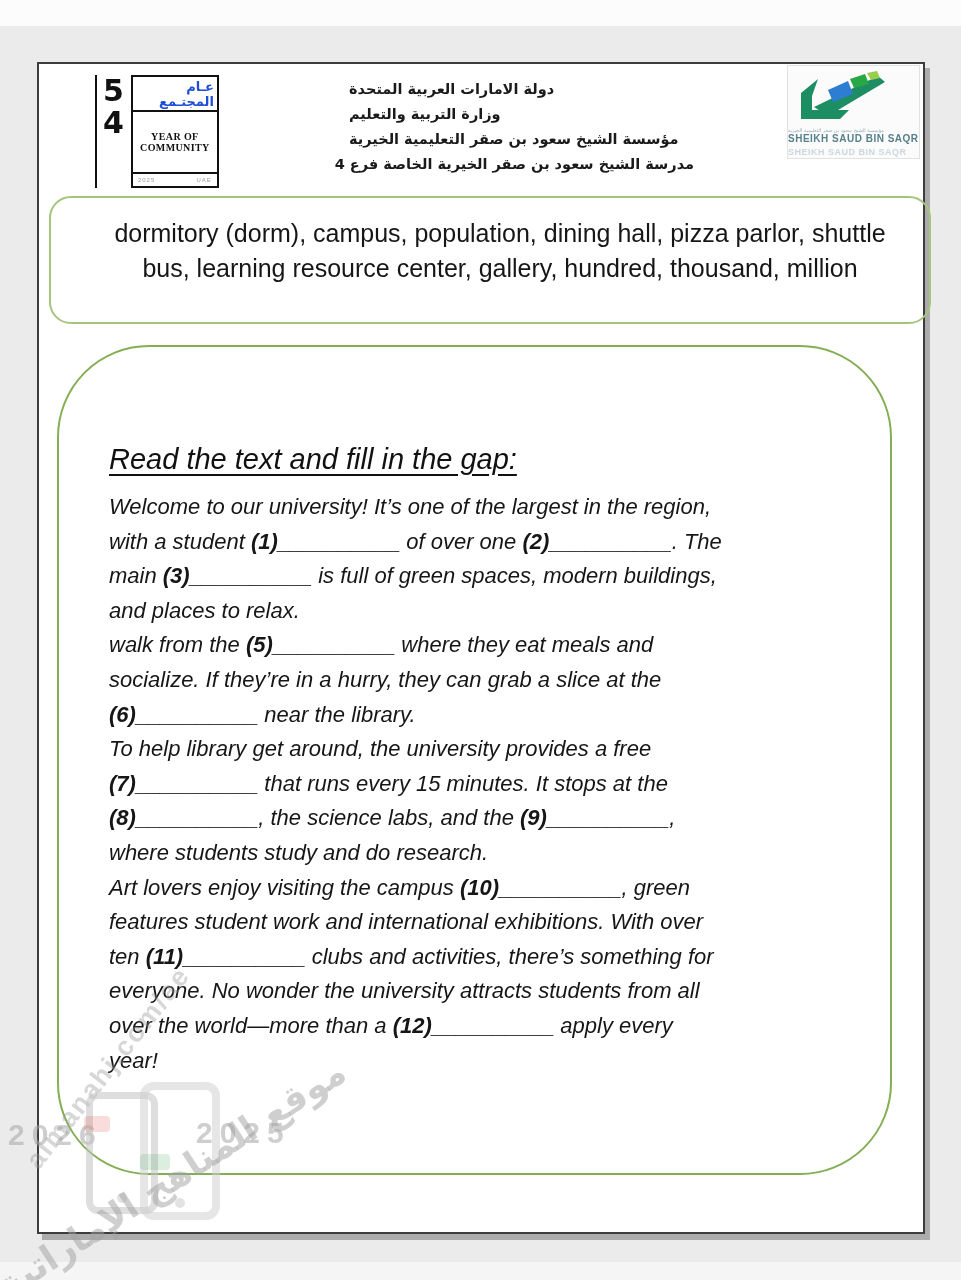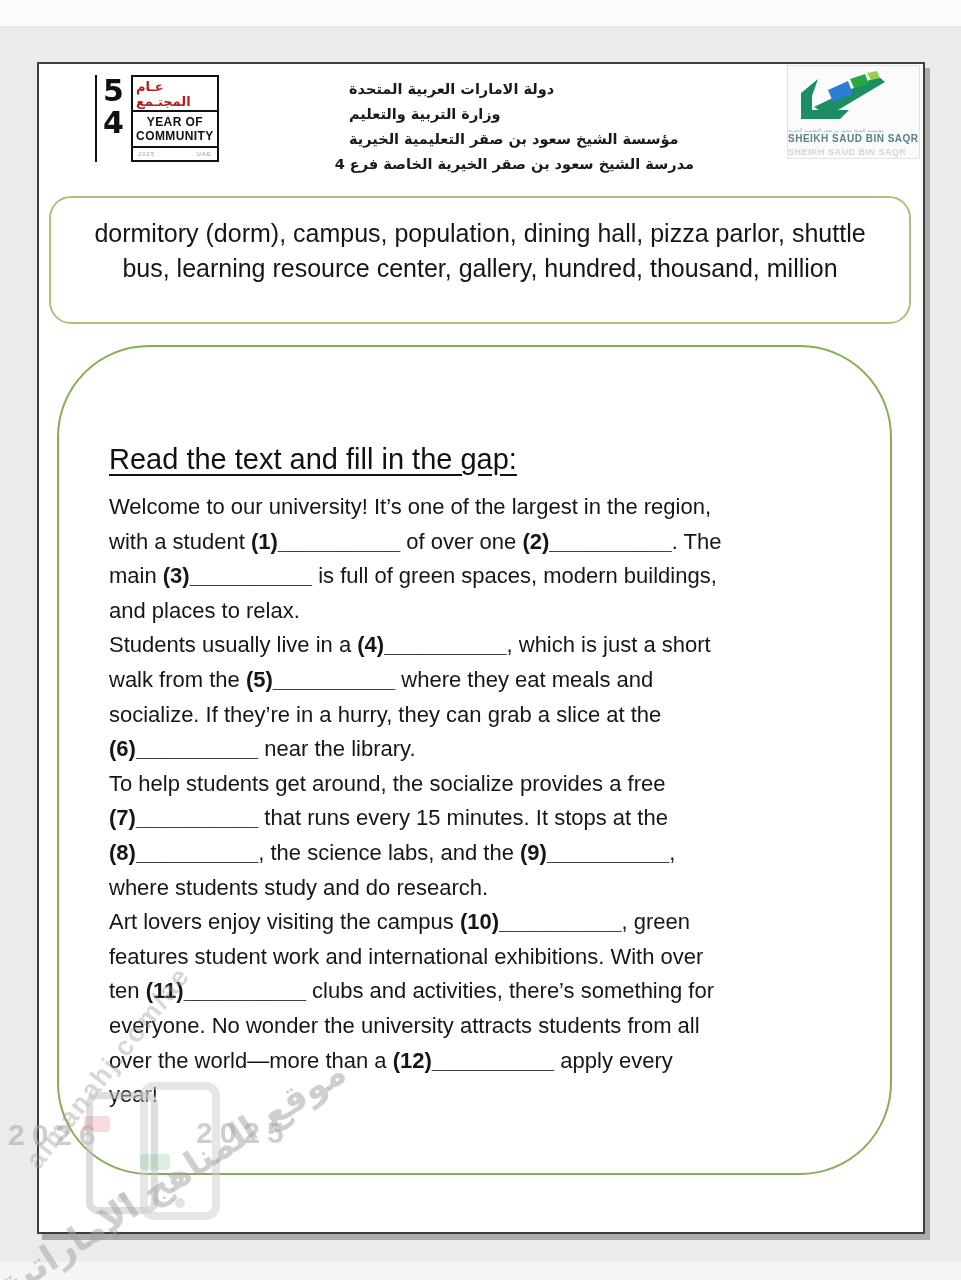--- a/index.html
+++ b/index.html
@@ -10,24 +10,24 @@
 
   .page{position:absolute;left:37px;top:62px;width:884px;height:1168px;background:#fff;
         border:2px solid #3d3d3d;box-shadow:5px 6px 0 rgba(110,110,110,.5);}
 
   
   .year-logo{position:absolute;left:56px;top:11px;display:flex;align-items:stretch;}
   .yl-bar{width:2px;background:#111;margin-right:6px;}
   .yl-digits{font-weight:bold;font-size:30px;line-height:32px;color:#111;margin-right:7px;
              font-family:"DejaVu Sans",sans-serif;text-align:center;}
   .yl-box{width:84px;border:2px solid #111;background:#fff;align-self:flex-start;}
-  .yl-ar{font-size:13px;font-weight:bold;text-align:left;padding:2px 3px 1px;
-         border-bottom:2px solid #111;font-family:"DejaVu Sans",sans-serif;color:#b91c1c;}
-  .yl-en{font-size:12px;font-weight:bold;text-align:center;letter-spacing:.4px;
-         padding:3px 1px;border-bottom:2px solid #111;color:#111;}
+  .yl-ar{font-size:13px;font-weight:bold;text-align:right;padding:2px 3px 1px;
+         border-bottom:2px solid #111;font-family:"DejaVu Sans",sans-serif;color:#1d4ed8;}
+  .yl-en{font-size:10px;font-weight:bold;text-align:center;letter-spacing:.4px;
+         padding:19px 1px;border-bottom:2px solid #111;color:#111;font-family:Liberation Serif, serif;}
   .yl-sub{display:flex;justify-content:space-between;font-size:6px;color:#9a9a9a;
           padding:3px 5px;letter-spacing:1px;}
 
   
   .ministry{position:absolute;left:310px;top:13px;width:345px;text-align:left;
             font-family:"DejaVu Sans",sans-serif;font-weight:bold;color:#1a1a1a;}
   .min-line{font-size:14.5px;line-height:25px;white-space:nowrap;}
 
   
   .school-logo{position:absolute;left:748px;top:1px;width:131px;height:92px;background:#fbfbfb;
@@ -35,26 +35,26 @@
   .sl-emblem{margin-top:5px;}
   .sl-tiny{font-size:5px;line-height:6px;color:#9ab0b8;font-family:"DejaVu Sans",sans-serif;
            white-space:nowrap;overflow:hidden;}
   .sl-name{font-size:10px;font-weight:bold;letter-spacing:.5px;color:#56808c;line-height:11px;}
   .sl-ghost{font-size:9px;font-weight:bold;letter-spacing:.5px;color:rgba(120,150,160,.35);
             line-height:10px;margin-top:3px;}
 
   
   .wordbank{position:absolute;left:10px;top:132px;width:858px;height:106px;
             border:2px solid #a6c47c;border-radius:22px;text-align:center;
-            padding-top:18px;box-sizing:content-box;color:#161616;}
+            padding-top:18px;box-sizing:content-box;color:#161616;padding-left:20px;}
   .wb-line{font-size:25px;line-height:35px;white-space:nowrap;}
 
   
   .mainbox{position:absolute;left:18px;top:281px;width:831px;height:826px;
-           border:2px solid #84ae54;border-radius:92px;}
+           border:2px solid #84ae54;border-radius:92px;font-style:italic;}
   .heading{position:absolute;left:50px;top:96px;font-size:29px;color:#111;
            text-decoration:underline;text-underline-offset:5px;white-space:nowrap;}
   .passage{position:absolute;left:50px;top:143px;color:#161616;}
   .pline{font-size:22px;line-height:34.6px;white-space:pre;}
   .pline .b{font-weight:bold;}
 
   
   .watermarks{position:absolute;left:0;top:0;width:961px;height:1280px;pointer-events:none;}
   .wm{position:absolute;font-weight:bold;color:rgba(165,165,165,.55);}
   .wm-2026{left:8px;top:1118px;font-size:30px;letter-spacing:7px;}
@@ -126,25 +126,24 @@
         <div class="wb-line">bus, learning resource center, gallery, hundred, thousand, million</div>
       </div>
 
     <div class="mainbox">
       <div class="heading">Read the text and fill in the gap:</div>
       <div class="passage">
           <div class="pline"><span>Welcome to our university! It’s one of the largest in the region,</span></div>
           <div class="pline"><span>with a student </span><span class="b">(1)</span><span class="b">__________</span><span> of over one </span><span class="b">(2)</span><span class="b">__________</span><span>. The</span></div>
           <div class="pline"><span>main </span><span class="b">(3)</span><span class="b">__________</span><span> is full of green spaces, modern buildings,</span></div>
           <div class="pline"><span>and places to relax.</span></div>
-          <div class="pline"><span>Students usually live in a </span><span class="b">(4)</span><span class="b">__________</span><span>, which is just a short</span></div>
           <div class="pline"><span>walk from the </span><span class="b">(5)</span><span class="b">__________</span><span> where they eat meals and</span></div>
           <div class="pline"><span>socialize. If they’re in a hurry, they can grab a slice at the</span></div>
           <div class="pline"><span class="b">(6)</span><span class="b">__________</span><span> near the library.</span></div>
-          <div class="pline"><span>To help students get around, the socialize provides a free</span></div>
+          <div class="pline"><span>To help library get around, the university provides a free</span></div>
           <div class="pline"><span class="b">(7)</span><span class="b">__________</span><span> that runs every 15 minutes. It stops at the</span></div>
           <div class="pline"><span class="b">(8)</span><span class="b">__________</span><span>, the science labs, and the </span><span class="b">(9)</span><span class="b">__________</span><span>,</span></div>
           <div class="pline"><span>where students study and do research.</span></div>
           <div class="pline"><span>Art lovers enjoy visiting the campus </span><span class="b">(10)</span><span class="b">__________</span><span>, green</span></div>
           <div class="pline"><span>features student work and international exhibitions. With over</span></div>
           <div class="pline"><span>ten </span><span class="b">(11)</span><span class="b">__________</span><span> clubs and activities, there’s something for</span></div>
           <div class="pline"><span>everyone. No wonder the university attracts students from all</span></div>
           <div class="pline"><span>over the world—more than a </span><span class="b">(12)</span><span class="b">__________</span><span> apply every</span></div>
           <div class="pline"><span>year!</span></div>
         </div>

